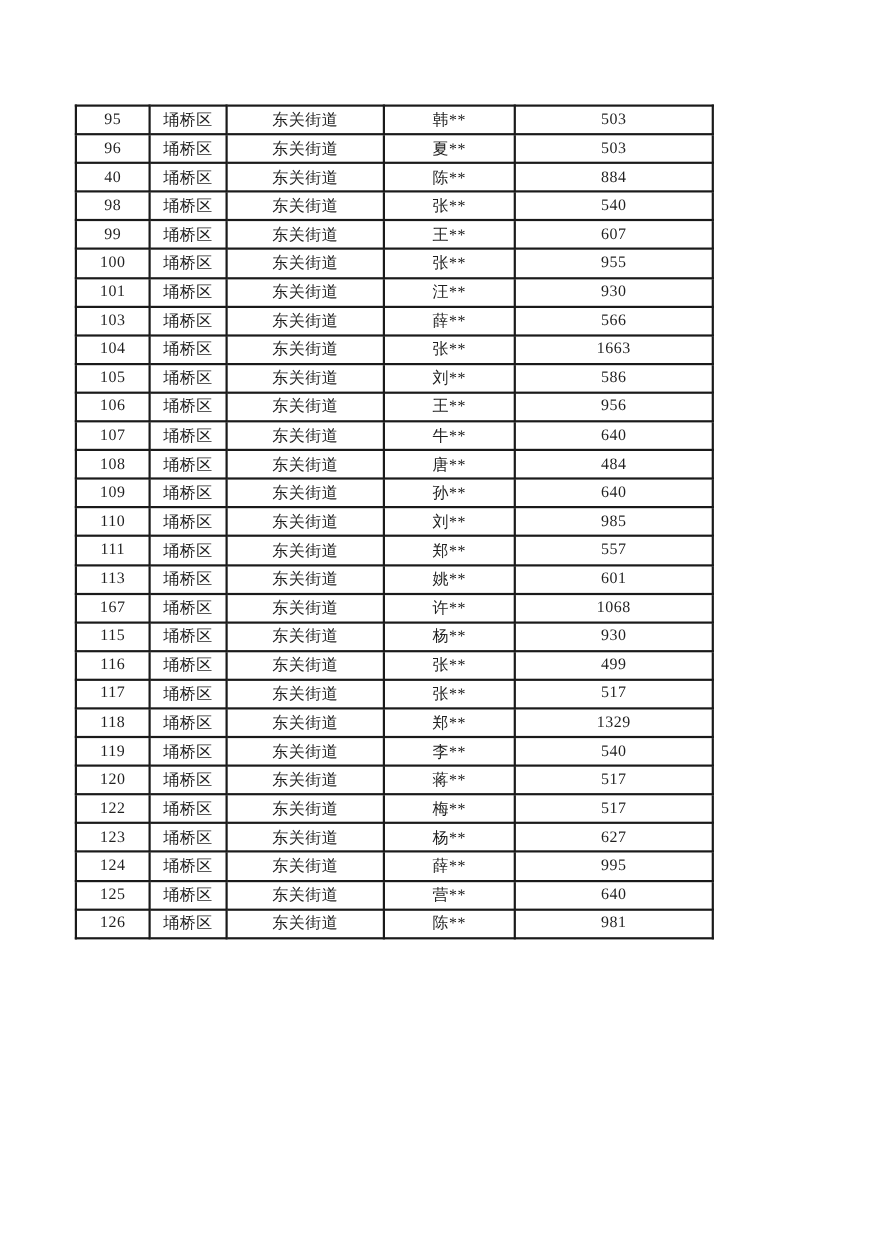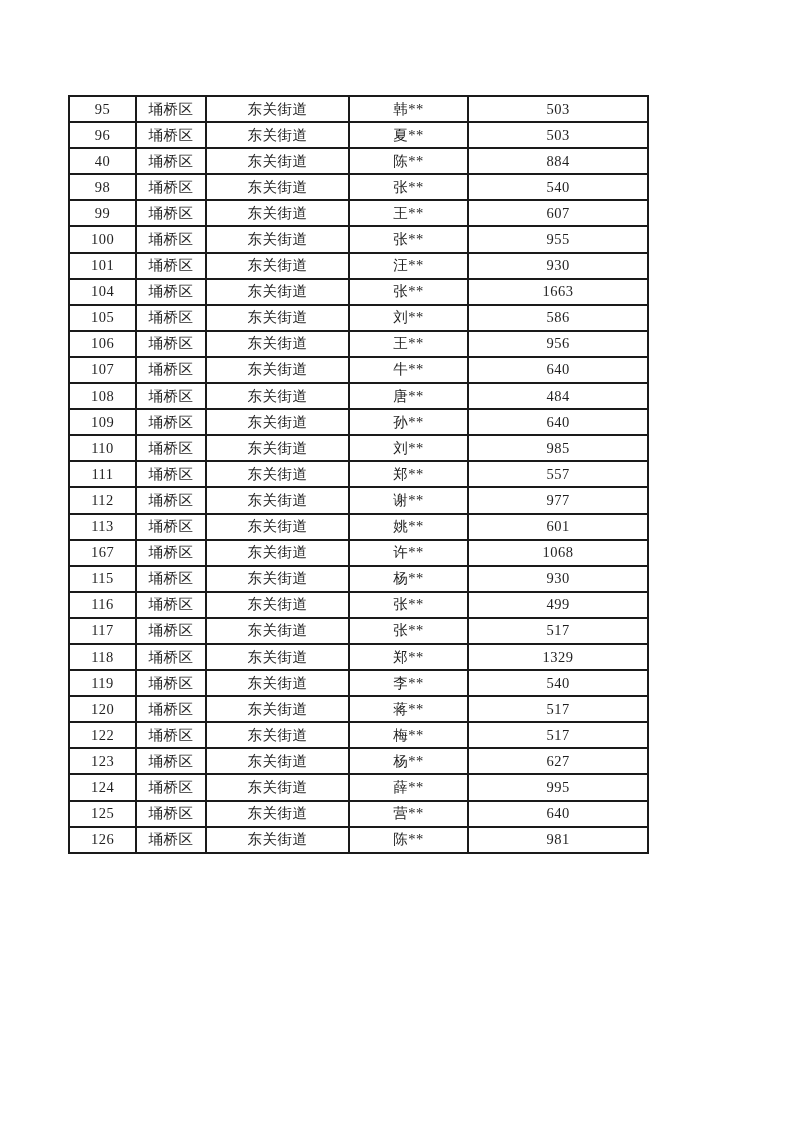--- a/index.html
+++ b/index.html
@@ -96,20 +96,27 @@
           <td class="num">955</td>
         </tr>
         <tr>
           <td class="num">101</td>
           <td>埇桥区</td>
           <td>东关街道</td>
           <td>汪**</td>
           <td class="num">930</td>
         </tr>
         <tr>
+          <td class="num">103</td>
+          <td>埇桥区</td>
+          <td>东关街道</td>
+          <td>薛**</td>
+          <td class="num">566</td>
+        </tr>
+        <tr>
           <td class="num">104</td>
           <td>埇桥区</td>
           <td>东关街道</td>
           <td>张**</td>
           <td class="num">1663</td>
         </tr>
         <tr>
           <td class="num">105</td>
           <td>埇桥区</td>
           <td>东关街道</td>
@@ -150,27 +157,20 @@
           <td>东关街道</td>
           <td>刘**</td>
           <td class="num">985</td>
         </tr>
         <tr>
           <td class="num">111</td>
           <td>埇桥区</td>
           <td>东关街道</td>
           <td>郑**</td>
           <td class="num">557</td>
-        </tr>
-        <tr>
-          <td class="num">112</td>
-          <td>埇桥区</td>
-          <td>东关街道</td>
-          <td>谢**</td>
-          <td class="num">977</td>
         </tr>
         <tr>
           <td class="num">113</td>
           <td>埇桥区</td>
           <td>东关街道</td>
           <td>姚**</td>
           <td class="num">601</td>
         </tr>
         <tr>
           <td class="num">167</td>

